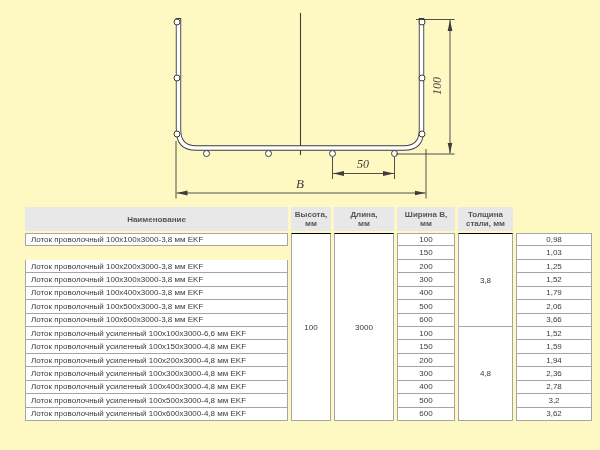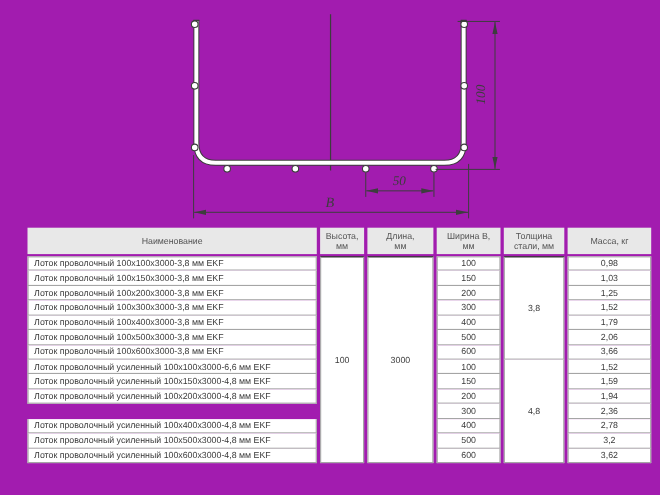--- a/index.html
+++ b/index.html
@@ -1,24 +1,24 @@
 <!DOCTYPE html>
 <html><head>
 <meta charset="utf-8">
 <style>
   html,body{margin:0;padding:0;background:#fff;}
-  .page{position:relative;width:600px;height:450px;background:#a21caf;overflow:hidden;
+  .page{position:relative;width:600px;height:450px;background:#fef9c3;overflow:hidden;
         font-family:"Liberation Sans",sans-serif;}
   .drawing{position:absolute;left:0;top:0;}
 
   
   .thead{position:absolute;left:25px;top:207px;width:567px;height:24px;
          display:grid;grid-template-columns:263px 40px 60px 58px 55px 76px;column-gap:3px;}
   .hcell{background:#e8e8e8;display:flex;flex-direction:column;align-items:center;
-         justify-content:center;font-size:8px;line-height:9px;color:#555;text-align:right;}
+         justify-content:center;font-size:8px;line-height:9px;color:#555;text-align:right;font-weight:bold;}
 
   
   .tbody{position:absolute;left:25px;top:233px;width:567px;height:188px;
          display:grid;grid-template-columns:263px 40px 60px 58px 55px 76px;column-gap:3px;
          grid-template-rows:repeat(14,1fr);}
   .cell{border:1px solid #a5a5a5;border-top:0;box-sizing:border-box;
         display:flex;align-items:center;font-size:8px;color:#3a3a3a;background:#fff;
         white-space:nowrap;overflow:hidden;}
   .name{justify-content:flex-start;padding-left:5px;}
   .num{justify-content:center;}
@@ -96,32 +96,27 @@
         <span>мм</span>
     </div>
     <div class="hcell">
       <span>Ширина B,</span>
         <span>мм</span>
     </div>
     <div class="hcell">
       <span>Толщина</span>
         <span>стали, мм</span>
     </div>
-    <div class="hcell">
-      <span>Масса, кг</span>
-        <span></span>
-    </div>
   </div>
 
   <div class="tbody">
     <div class="cell name r1" style="grid-area:1/1">Лоток проволочный 100x100x3000-3,8 мм EKF</div>
     <div class="cell num r1" style="grid-area:1/4">100</div>
     <div class="cell num r1" style="grid-area:1/6">0,98</div>
 
-    <div class="cell name" style="grid-area:2/1">Лоток проволочный 100x150x3000-3,8 мм EKF</div>
     <div class="cell num" style="grid-area:2/4">150</div>
     <div class="cell num" style="grid-area:2/6">1,03</div>
 
     <div class="cell name" style="grid-area:3/1">Лоток проволочный 100x200x3000-3,8 мм EKF</div>
     <div class="cell num" style="grid-area:3/4">200</div>
     <div class="cell num" style="grid-area:3/6">1,25</div>
 
     <div class="cell name" style="grid-area:4/1">Лоток проволочный 100x300x3000-3,8 мм EKF</div>
     <div class="cell num" style="grid-area:4/4">300</div>
     <div class="cell num" style="grid-area:4/6">1,52</div>
@@ -143,20 +138,21 @@
     <div class="cell num" style="grid-area:8/6">1,52</div>
 
     <div class="cell name" style="grid-area:9/1">Лоток проволочный усиленный 100x150x3000-4,8 мм EKF</div>
     <div class="cell num" style="grid-area:9/4">150</div>
     <div class="cell num" style="grid-area:9/6">1,59</div>
 
     <div class="cell name" style="grid-area:10/1">Лоток проволочный усиленный 100x200x3000-4,8 мм EKF</div>
     <div class="cell num" style="grid-area:10/4">200</div>
     <div class="cell num" style="grid-area:10/6">1,94</div>
 
+    <div class="cell name" style="grid-area:11/1">Лоток проволочный усиленный 100x300x3000-4,8 мм EKF</div>
     <div class="cell num" style="grid-area:11/4">300</div>
     <div class="cell num" style="grid-area:11/6">2,36</div>
 
     <div class="cell name" style="grid-area:12/1">Лоток проволочный усиленный 100x400x3000-4,8 мм EKF</div>
     <div class="cell num" style="grid-area:12/4">400</div>
     <div class="cell num" style="grid-area:12/6">2,78</div>
 
     <div class="cell name" style="grid-area:13/1">Лоток проволочный усиленный 100x500x3000-4,8 мм EKF</div>
     <div class="cell num" style="grid-area:13/4">500</div>
     <div class="cell num" style="grid-area:13/6">3,2</div>

